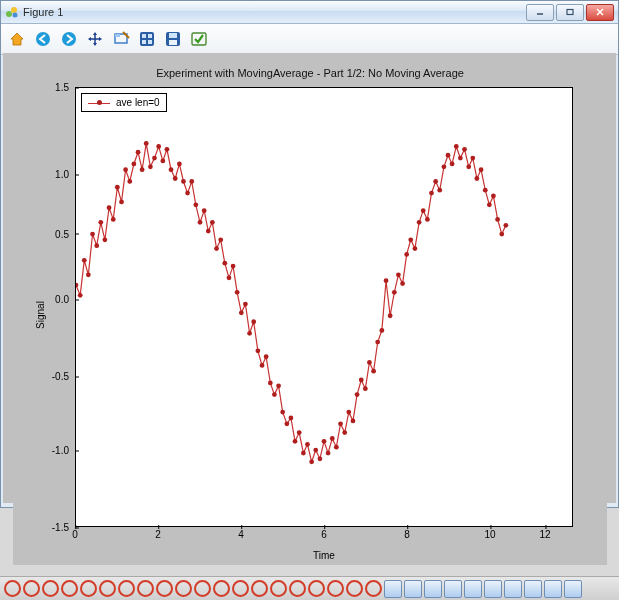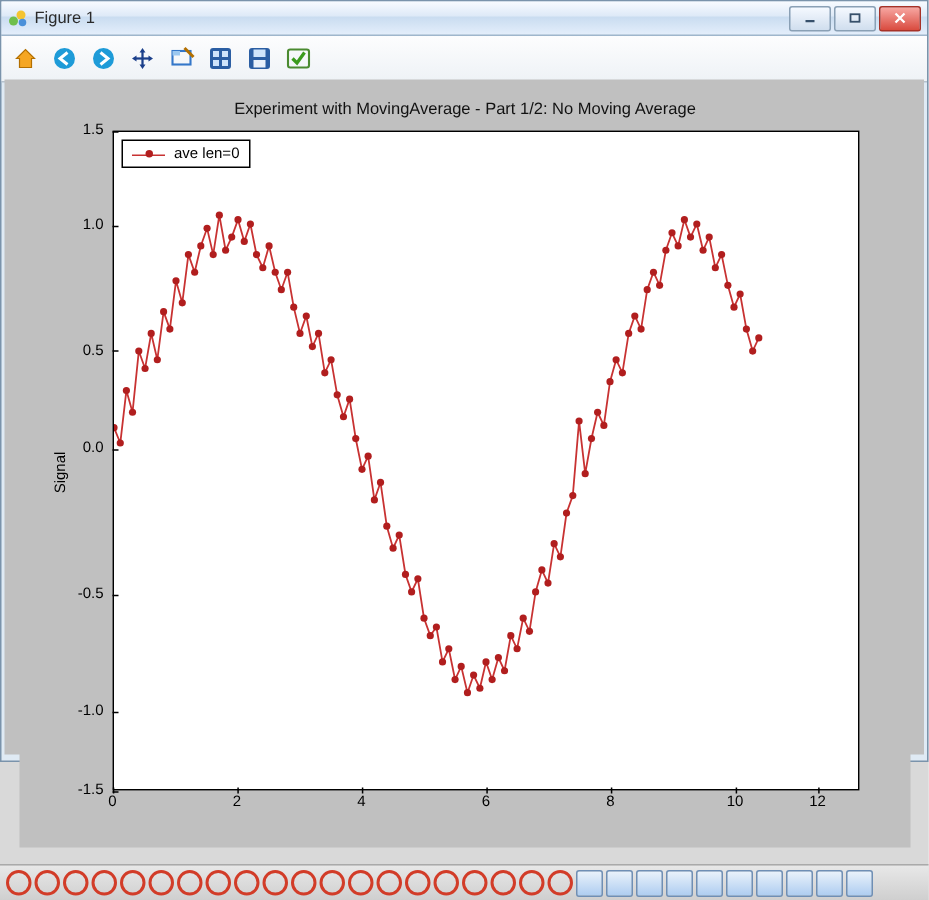--- a/index.html
+++ b/index.html
@@ -298,20 +298,21 @@
           <rect x="2" y="3" width="14" height="12" rx="1.5" fill="none" stroke="#4a8a30" stroke-width="1.4"></rect>
           <path d="M5 9 L8 12 L13 5" fill="none" stroke="#3b9b1d" stroke-width="2.2"></path>
         </svg>
     </div>
   </div>
 
   <div class="figure-area">
     <div class="plot-container">
       <div class="plot-title">Experiment with MovingAverage - Part 1/2: No Moving Average</div>
       <div class="ylabel">Signal</div>
+      <div class="xlabel">Time</div>
 
       <div class="plot-box">
         <svg class="line-plot" viewBox="0 0 498 440" preserveAspectRatio="none">
           <polyline id="series-line" fill="none" stroke="#c83232" stroke-width="1.2" points="0.0,198.0 4.2,208.3 8.3,173.1 12.4,187.7 16.6,146.7 20.8,158.4 24.9,134.9 29.0,152.5 33.2,120.3 37.4,132.0 41.5,99.7 45.7,114.4 49.8,82.1 54.0,93.9 58.1,76.3 62.3,64.5 66.4,82.1 70.5,55.7 74.7,79.2 78.8,70.4 83.0,58.7 87.2,73.3 91.3,61.6 95.4,82.1 99.6,90.9 103.8,76.3 107.9,93.9 112.0,105.6 116.2,93.9 120.3,117.3 124.5,134.9 128.7,123.2 132.8,143.7 136.9,134.9 141.1,161.3 145.3,152.5 149.4,176.0 153.6,190.7 157.7,178.9 161.8,205.3 166.0,225.9 170.1,217.1 174.3,246.4 178.4,234.7 182.6,264.0 186.8,278.7 190.9,269.9 195.1,296.3 199.2,308.0 203.4,299.2 207.5,325.6 211.7,337.3 215.8,331.5 219.9,354.9 224.1,346.1 228.3,366.7 232.4,357.9 236.6,375.5 240.7,363.7 244.9,372.5 249.0,354.9 253.1,366.7 257.3,352.0 261.4,360.8 265.6,337.3 269.8,346.1 273.9,325.6 278.1,334.4 282.2,308.0 286.4,293.3 290.5,302.1 294.6,275.7 298.8,284.5 302.9,255.2 307.1,243.5 311.3,193.6 315.4,228.8 319.6,205.3 323.7,187.7 327.9,196.5 332.0,167.2 336.1,152.5 340.3,161.3 344.5,134.9 348.6,123.2 352.8,132.0 356.9,105.6 361.1,93.9 365.2,102.7 369.4,79.2 373.5,67.5 377.6,76.3 381.8,58.7 385.9,70.4 390.1,61.6 394.3,79.2 398.4,70.4 402.5,90.9 406.7,82.1 410.9,102.7 415.0,117.3 419.1,108.5 423.3,132.0 427.5,146.7 431.6,137.9"></polyline>
           <g id="series-markers">
               <circle cx="0.0" cy="198.0" r="2.4" fill="#b11e1e"></circle>
               <circle cx="4.2" cy="208.3" r="2.4" fill="#b11e1e"></circle>
               <circle cx="8.3" cy="173.1" r="2.4" fill="#b11e1e"></circle>
               <circle cx="12.4" cy="187.7" r="2.4" fill="#b11e1e"></circle>
               <circle cx="16.6" cy="146.7" r="2.4" fill="#b11e1e"></circle>
@@ -419,25 +420,25 @@
         </svg>
       </div>
 
       <div class="legend">
         <span class="legend-swatch"></span>
         <span>ave len=0</span>
       </div>
 
       <div id="yticks">
           <div class="ytick" style="top: 462px; text-align: right;">-1.5<span class="tickmark"></span></div>
-          <div class="ytick" style="top: 409px;">-1.0<span class="tickmark"></span></div>
-          <div class="ytick" style="top: 331px;">-0.5<span class="tickmark"></span></div>
+          <div class="ytick" style="top: 385px;">-1.0<span class="tickmark"></span></div>
+          <div class="ytick" style="top: 311px;">-0.5<span class="tickmark"></span></div>
           <div class="ytick" style="top: 234px;">0.0<span class="tickmark"></span></div>
           <div class="ytick" style="top: 168.667px; text-align: center;">0.5<span class="tickmark"></span></div>
-          <div class="ytick" style="top: 85px; margin-left: 40px;">1.0<span class="tickmark"></span></div>
+          <div class="ytick" style="top: 109px; margin-left: 40px;">1.0<span class="tickmark"></span></div>
           <div class="ytick" style="top: 22px;">1.5<span class="tickmark"></span></div>
         </div>
       <div id="xticks">
           <div class="xtick" style="left: 62px;">0<span class="tickmark"></span></div>
           <div class="xtick" style="left: 145px;">2<span class="tickmark"></span></div>
           <div class="xtick" style="left: 228px;">4<span class="tickmark"></span></div>
           <div class="xtick" style="left: 311px;">6<span class="tickmark"></span></div>
           <div class="xtick" style="left: 394px;">8<span class="tickmark"></span></div>
           <div class="xtick" style="left: 477px;">10<span class="tickmark"></span></div>
           <div class="xtick" style="left: 532px;">12<span class="tickmark"></span></div>

